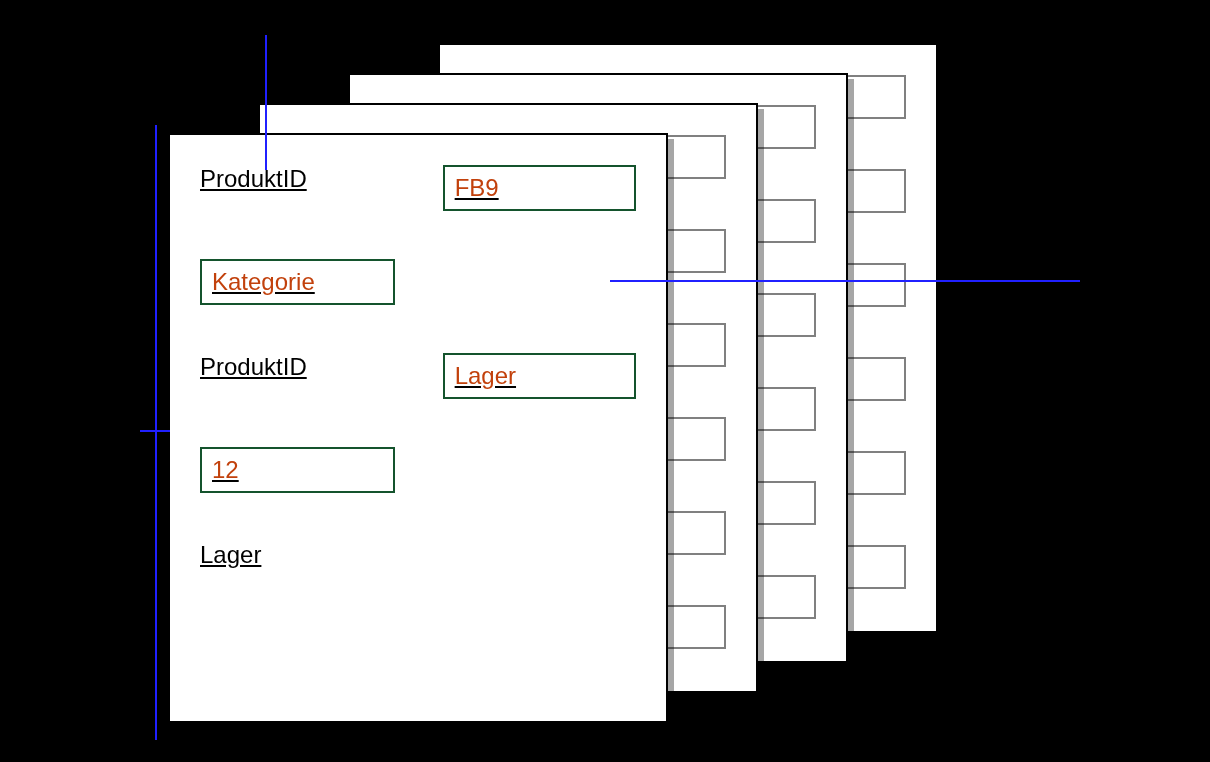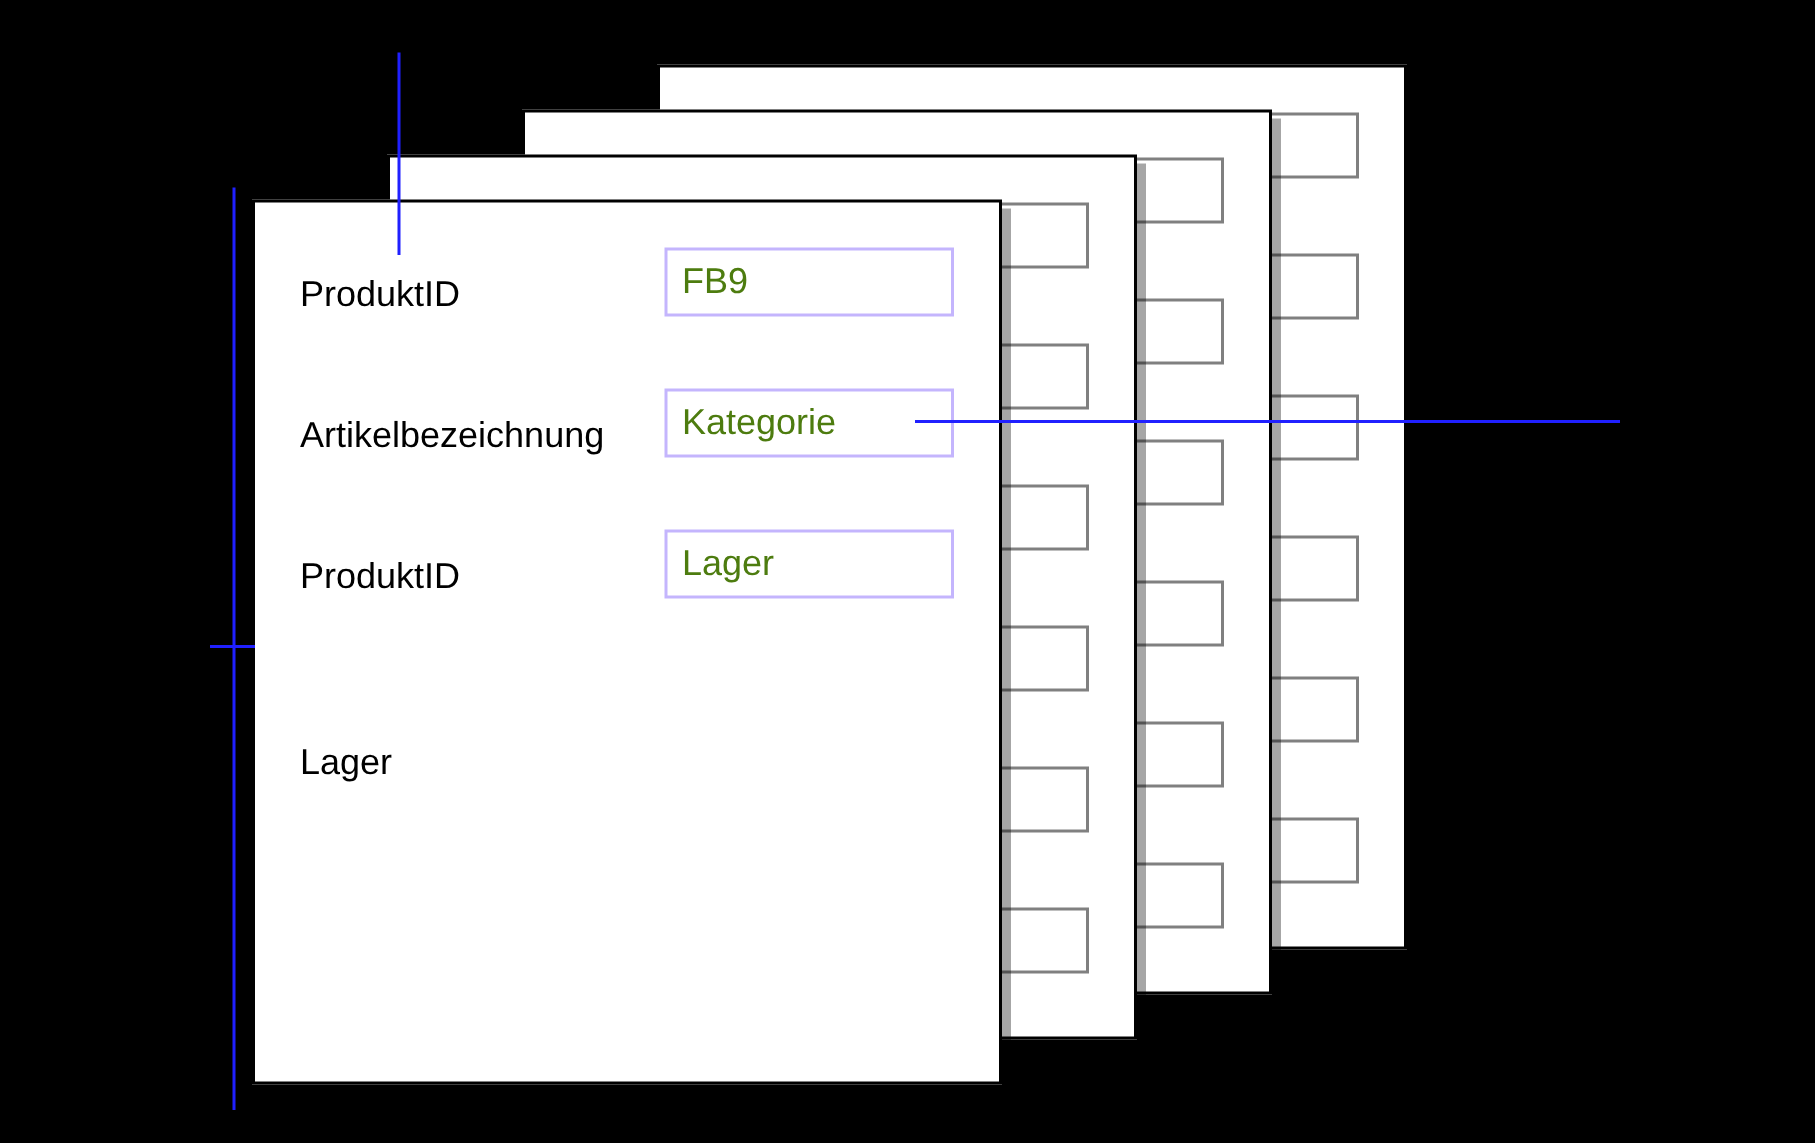--- a/index.html
+++ b/index.html
@@ -27,37 +27,38 @@
 
     .card.back .input-box {
       position: absolute;
       border: 2px solid #808080;
       background: #ffffff;
       height: 44px;
     }
 
     .form-row {
       display: flex;
-      align-items: flex-end;
+      align-items: flex-start;
       margin-bottom: 48px;
+      text-decoration: underline;
     }
 
     .form-label {
       width: 245px;
       font-size: 24px;
       color: #000000;
     }
 
     .form-input {
       width: 195px;
       height: 46px;
-      border: 2px solid #c4b5fd;
+      border: 2px solid #14532d;
       background: #ffffff;
       font-size: 24px;
-      color: #4d7c0f;
+      color: #c2410c;
       padding: 0 10px;
       display: flex;
       align-items: center;
     }
 
     .blue-line {
       position: absolute;
       background: #2020ff;
     }
 
@@ -95,31 +96,31 @@
 </div>
 
 <div class="card front" style="left:168px; top:133px;">
 
   <div class="form-row">
     <div class="form-label">ProduktID</div>
     <div class="form-input">FB9</div>
   </div>
 
   <div class="form-row">
-    <div class="form-label">Artikelbezeichnung</div>
     <div class="form-input">Kategorie</div>
   </div>
 
   <div class="form-row">
     <div class="form-label">ProduktID</div>
     <div class="form-input">Lager</div>
   </div>
 
 
   <div class="form-row">
+    <div class="form-input">12</div>
   </div>
 
   <div class="form-row" style="margin-bottom:0;">
     <div class="form-label">Lager</div>
   </div>
 
 </div>
 
 <div class="blue-line vertical" style="left:155px; top:125px; height:615px;"></div>
 <div class="blue-line horizontal" style="left:140px; top:430px; width:30px;"></div>

